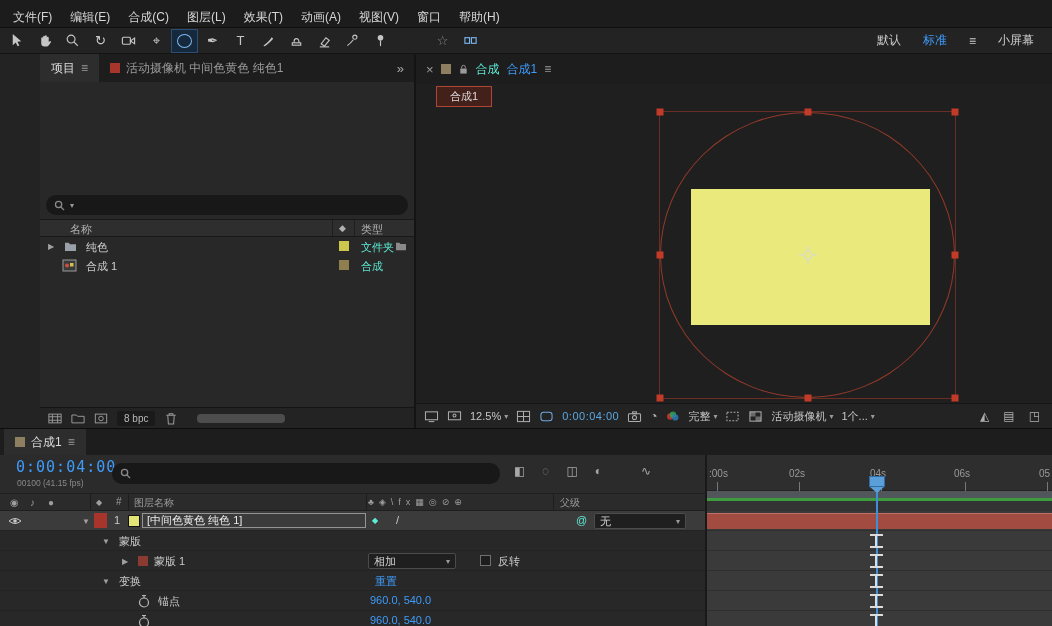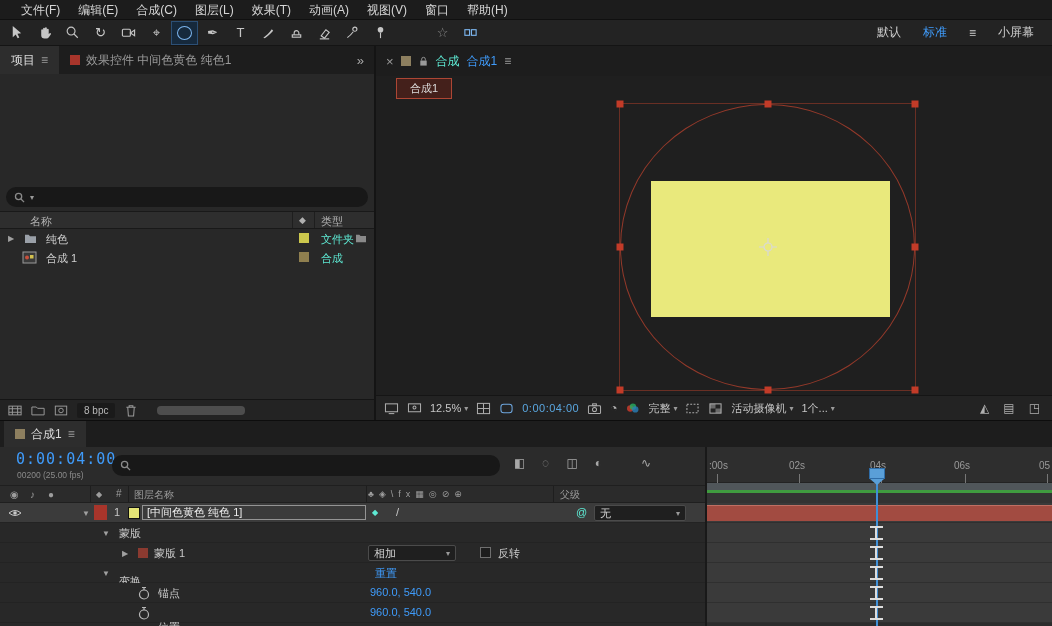--- a/index.html
+++ b/index.html
@@ -6,41 +6,41 @@
   html,body { background:#111; }
   .app { position:relative; width:1052px; height:626px; background:#232323;
          font-family:"Liberation Sans","DejaVu Sans",sans-serif; font-size:12px;
          color:#c8c8c8; overflow:hidden; cursor:default; }
   svg { display:block; }
   .abs { position:absolute; }
   .dim { color:#5eead4; }
   .blue { color:#3f9bfa; }
 
   
-  .menubar { height:20px; background:#1c1c1c; display:flex; align-items:flex-start;
-             padding-left:12px; border-bottom:1px solid #101010; }
+  .menubar { height:28px; background:#1c1c1c; display:flex; align-items:flex-end;
+             padding-left:4px; border-bottom:1px solid #101010; }
   .menu-item { padding:0 9px; font-size:12px; color:#d6d6d6; line-height:20px; }
 
   
   .toolbar { height:26px; background:#232323; border-bottom:1px solid #141414;
              display:flex; align-items:center; padding:0 4px; }
   .tools { display:flex; align-items:center; gap:3px; }
   .tool { width:25px; height:22px; display:flex; align-items:center; justify-content:center;
           font-size:13px; color:#c6c6c6; }
   .tool svg { width:15px; height:15px; stroke:#c6c6c6; fill:none; stroke-width:1.2; }
   .tool svg .fill, .tool svg.fillonly path { fill:#c6c6c6; stroke:none; }
   .tool.selected { background:#16293c; outline:1px solid #2c4f75; }
   .ellipse-glyph { width:15px; height:14px; border:1.6px solid #7cb5ee; border-radius:50%; }
   .tool.star { margin-left:34px; color:#8a8a8a; }
   .workspace { margin-left:auto; display:flex; align-items:center; gap:22px; padding-right:14px; }
   .ws { color:#cfcfcf; font-size:12px; }
   .ws.active { color:#3f9bfa; }
 
   
-  .main { height:374px; display:flex; }
+  .main { height:374px; display:flex;padding-left:40px; }
   .vdivider { width:2px; background:#141414; }
 
   
   .project-panel { width:374px; background:#282828; display:flex; flex-direction:column; }
   .ptabs { height:28px; background:#1d1d1d; display:flex; align-items:stretch; }
   .tab { display:flex; align-items:center; gap:6px; padding:0 11px; font-size:12px; color:#9a9a9a; white-space:nowrap; }
   .tab.active { background:#2d2d2d; color:#dcdcdc; }
   .overflow { margin-left:auto; align-self:center; padding:0 10px; color:#a8a8a8; font-size:13px; }
   .chip { width:10px; height:10px; display:inline-block; flex:0 0 auto; }
   .chip.red { background:#a8352b; }
@@ -228,21 +228,21 @@
   <div class="main">
 
     <div class="project-panel">
       <div class="ptabs">
         <div class="tab active">
           <span>项目</span>
           <span class="mg">≡</span>
         </div>
         <div class="tab">
           <span class="chip red"></span>
-          <span>效果控件 中间色黄色 纯色1</span>
+          <span>活动摄像机 中间色黄色 纯色1</span>
         </div>
         <span class="overflow">»</span>
       </div>
       <div class="preview"></div>
       <div class="psearchwrap">
         <div class="search">
           <svg class="mag" viewBox="0 0 12 12">
               <circle cx="5" cy="5" r="3.4"></circle>
               <path d="M7.6,7.6 L11,11"></path>
             </svg>
@@ -400,21 +400,21 @@
         <span class="chip tan"></span>
         <span>合成1</span>
         <span class="mg">≡</span>
       </div>
     </div>
     <div class="tl-body">
 
       <div class="tl-left">
         <div class="tl-controls">
           <span class="tc">0:00:04:00</span>
-          <span class="fi">00200 (25.00 fps)</span>
+          <span class="fi">00100 (41.15 fps)</span>
           <div class="search tl-search">
             <svg class="mag" viewBox="0 0 12 12">
                 <circle cx="5" cy="5" r="3.4"></circle>
                 <path d="M7.6,7.6 L11,11"></path>
               </svg>
           </div>
           <div class="tl-icons">
             <span>◧</span>
             <span>◌</span>
             <span>◫</span>
@@ -470,21 +470,21 @@
             <span class="dd" style="left:368px;width:88px">
               <span>相加</span>
               <span class="ca">▾</span>
             </span>
             <span class="cb" style="left:480px"></span>
             <span class="abs" style="left:498px;top:3px">反转</span>
           </div>
 
           <div class="row">
             <span class="abs tri" style="left:102px;top:6px">▼</span>
-            <span class="abs" style="left:119px;top:11px">变换</span>
+            <span class="abs" style="left:119px;top:3px">变换</span>
             <span class="abs blue" style="left:375px;top:3px">重置</span>
           </div>
 
           <div class="row">
             <svg class="sw abs" style="left:138px;top:3px" viewBox="0 0 12 14">
                 <circle cx="6" cy="8.5" r="4.5"></circle>
                 <path d="M4,1.5 h4 M6,1.5 v2.5"></path>
               </svg>
             <span class="abs" style="left:158px;top:3px">锚点</span>
             <span class="abs blue" style="left:370px;top:3px">960.0, 540.0</span>

